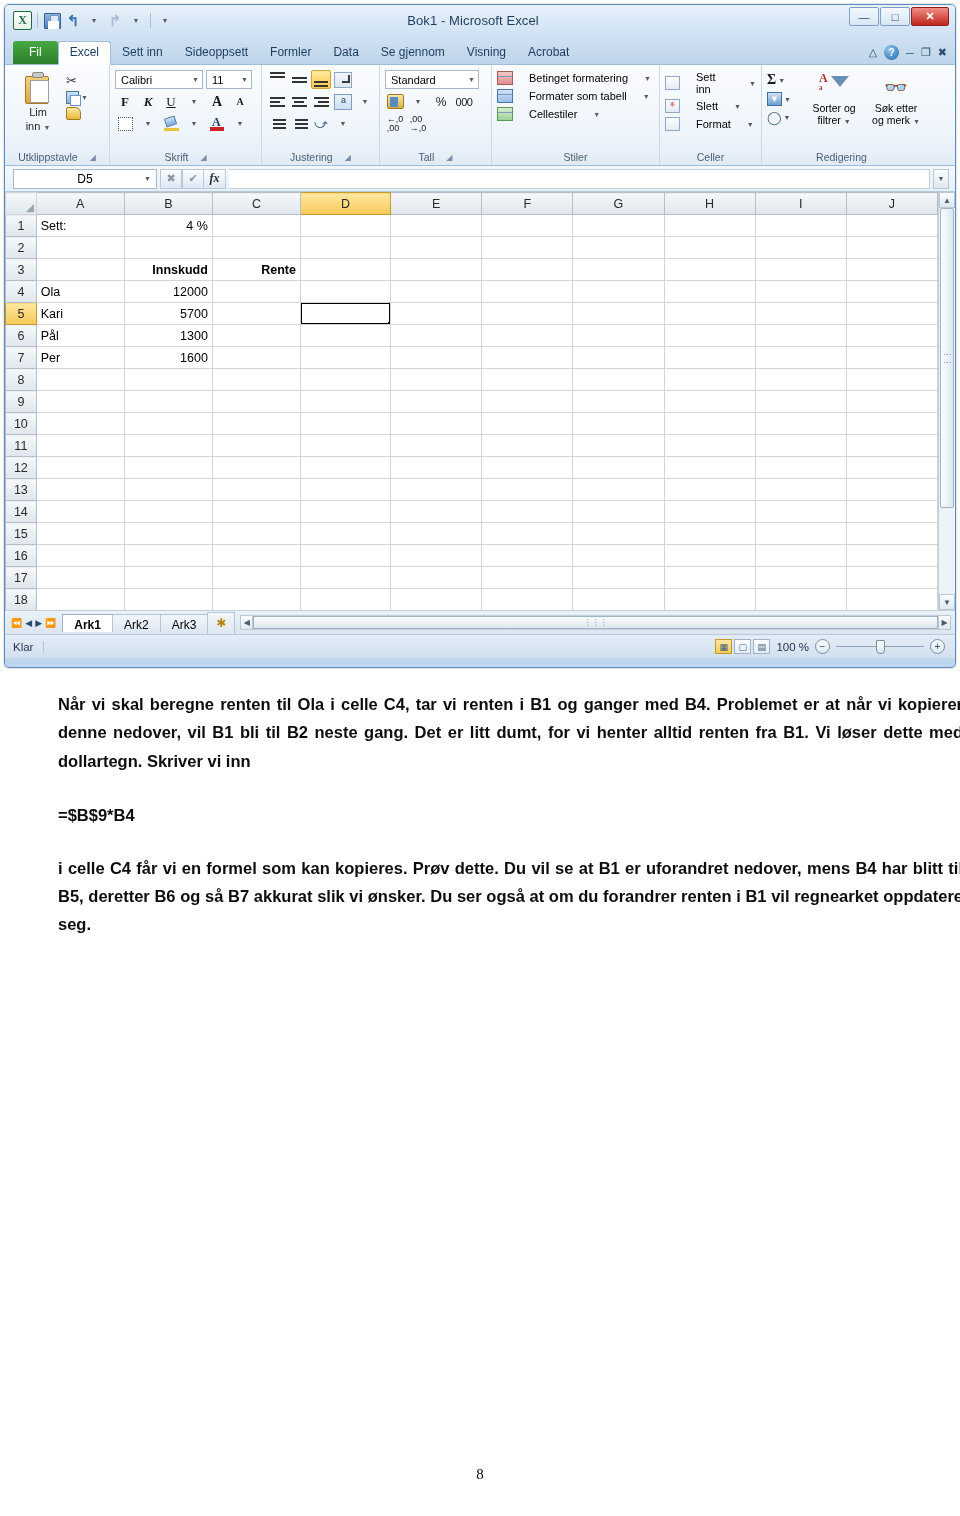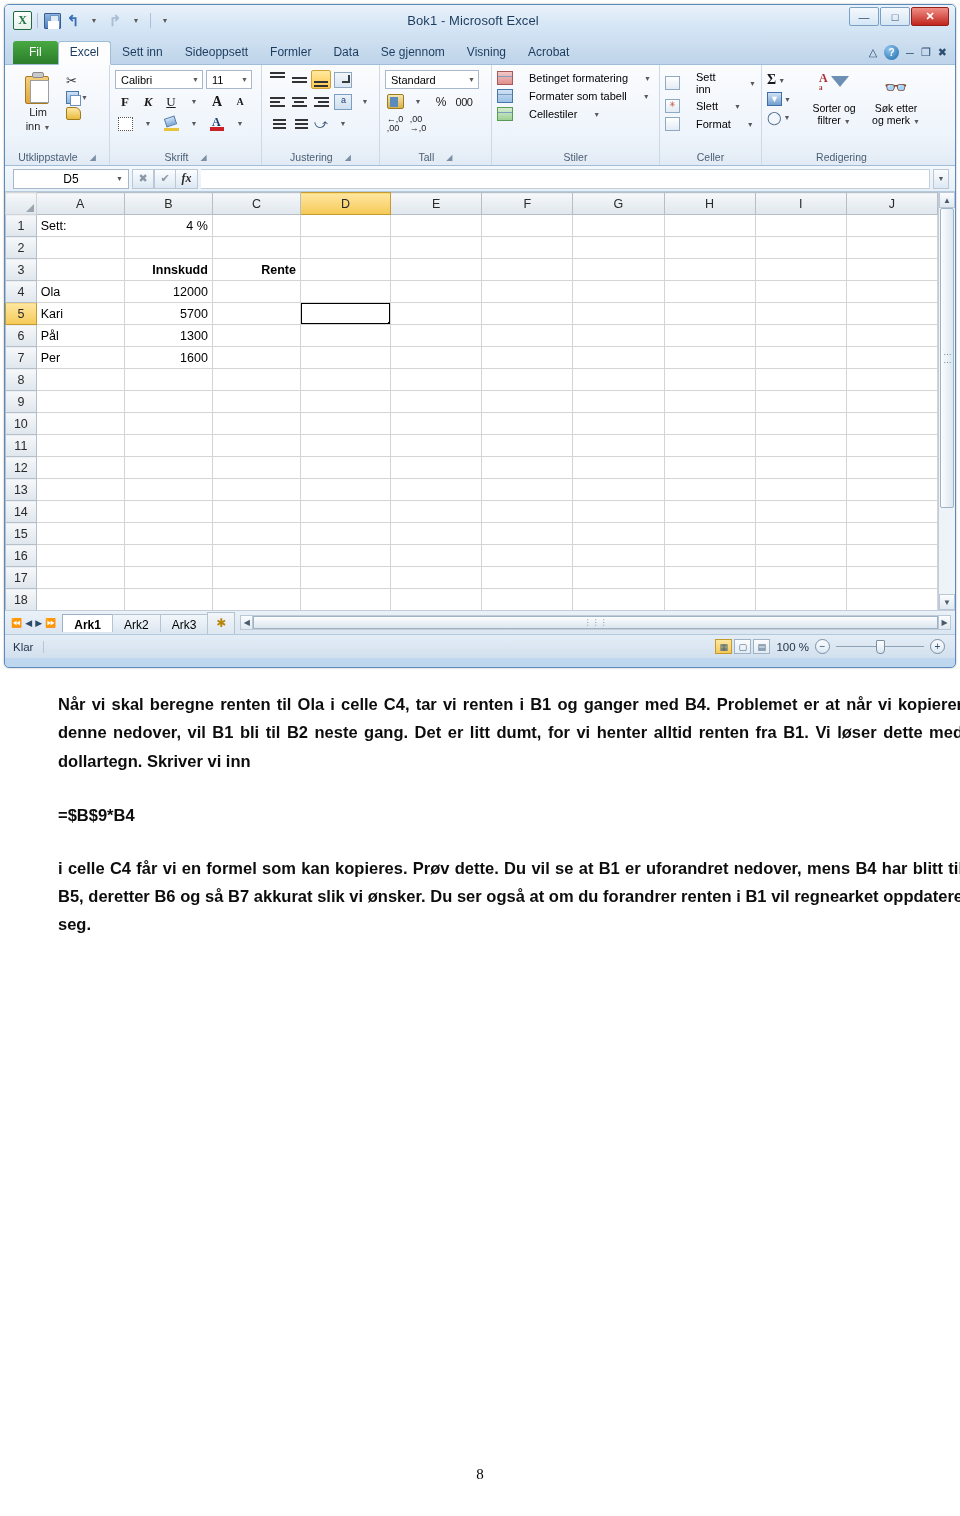--- a/index.html
+++ b/index.html
@@ -187,21 +187,21 @@
   .ic-find{width:30px;height:30px;display:flex;align-items:center;justify-content:center;font-size:19px;color:#4a6a8a;}
   .edit-lbl{font-size:10.5px;text-align:center;line-height:1.15;}
 
   
   .formula-bar {
     height:26px; background:linear-gradient(180deg,#f4f8fc,#e7eff7);
     display:flex; align-items:center; padding:2px 6px 2px 8px; gap:3px;
     border-bottom:1px solid #b5c9dc;
   }
   .namebox {
-    width:116px;height:20px;background:#fff;border:1px solid #a8b8c8;
+    width:144px;height:20px;background:#fff;border:1px solid #a8b8c8;
     display:flex;align-items:center;justify-content:center;position:relative;font-size:12px;
   }
   .namebox .nb-caret{position:absolute;right:5px;font-size:7px;color:#555;}
   .fb-btn{width:22px;height:20px;border:1px solid #b9c7d6;background:linear-gradient(180deg,#fbfdff,#dde8f3);border-radius:0;display:flex;align-items:center;justify-content:center;color:#8a97a5;font-size:11px;}
   .fb-btn.fx{font:italic bold 12px "Liberation Serif",serif;color:#2a2a2a;border-left:none;}
   .fb-group{display:flex;}
   .fb-input{flex:1;height:20px;background:#fff;border:1px solid #c3d0dd;border-left:none;}
   .fb-expand{width:16px;height:20px;display:flex;align-items:center;justify-content:center;font-size:7px;color:#555;background:linear-gradient(180deg,#fbfdff,#dde8f3);border:1px solid #b9c7d6;}
 
   

